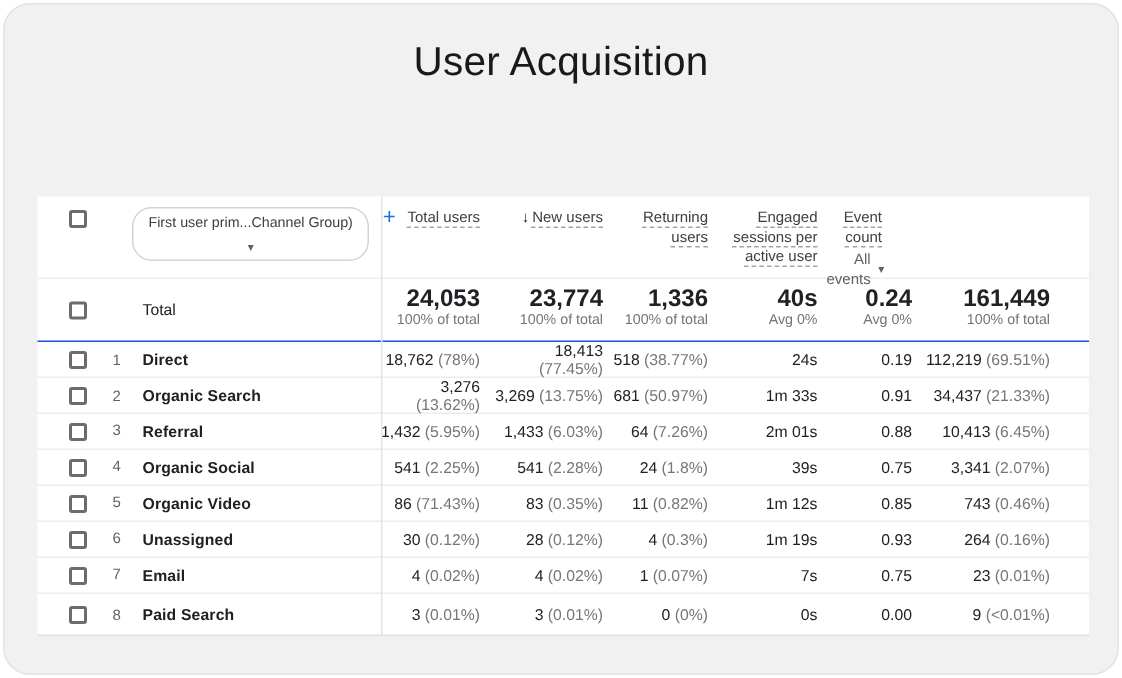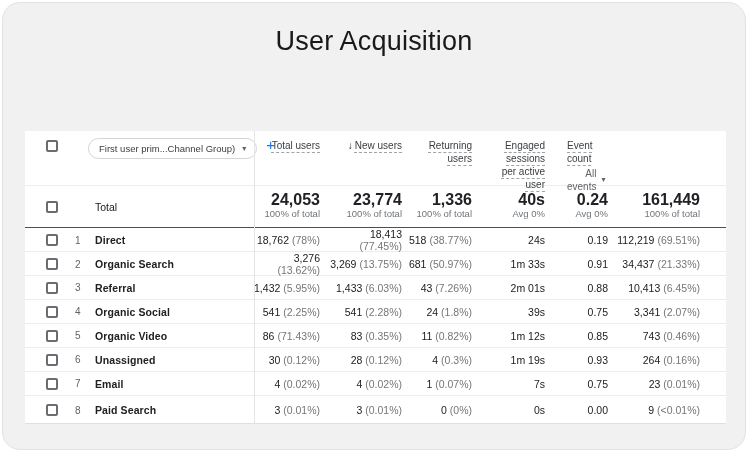--- a/index.html
+++ b/index.html
@@ -21,26 +21,26 @@
 
   .cell { overflow:visible; }
   .check-cell { display:flex; align-items:center; }
   .checkbox { width:12px; height:12px; border:2px solid #6b6b70; border-radius:2px;
     background:#fff; margin-left:21px; flex:0 0 auto; cursor:pointer; }
   .header-row .check-cell { align-items:flex-start; padding-top:9px; }
 
   .picker-cell { grid-column:3 / span 1; display:flex; align-items:flex-start; padding-top:7px; margin-left:-7px; }
   .pill { display:inline-flex; align-items:center; gap:7px; border:1px solid #d4d4d6;
     border-radius:13px; padding:4px 10px; font-size:9.5px; color:#3c4043;
-    white-space:nowrap; background:#fff; cursor:pointer; }
+    white-space:nowrap; background:#fff; cursor:pointer;flex-direction:column; }
   .caret { font-size:8px; color:#5f6368; line-height:1; }
   .plus { color:var(--accent, #1a73e8); font-size:15px; font-weight:400; margin-left:9px;
     line-height:14px; cursor:pointer; }
 
-  .h { text-align:right; padding:8px 6px 0 16px; font-size:10px; line-height:13px;
+  .h { text-align:right; padding:8px 6px 0 0; font-size:10px; line-height:13px;
     color:#3c4043; cursor:pointer; }
   .h.last { padding-right:26px; }
   .dashed { text-decoration:underline; text-decoration-style:dashed;
     text-decoration-color:#a3a3a3; text-decoration-thickness:1px; text-underline-offset:3px; }
   .sort-arrow { color:#202124; font-size:10px; text-decoration:none; margin-right:2px; }
   .sub-select { display:inline-flex; align-items:center; gap:5px; color:#5f6368;
     font-size:10px; margin-top:2px; cursor:pointer; }
 
   .num { color:#5f6368; font-size:10px; padding-left:6px; }
   .name { color:#202124; font-size:10.5px; font-weight:700; letter-spacing:0.1px; }
@@ -158,21 +158,21 @@
   </div>
 
   <div class="grid data-row">
     <div class="cell check-cell">
       <div class="checkbox"></div>
     </div>
     <div class="cell num">3</div>
     <div class="cell name">Referral</div>
     <div class="cell m d"><span>1,432</span> <span class="pct">(5.95%)</span></div>
     <div class="cell m d"><span>1,433</span> <span class="pct">(6.03%)</span></div>
-    <div class="cell m d"><span>43</span> <span class="pct">(7.26%)</span></div>
+    <div class="cell m d"><span>64</span> <span class="pct">(7.26%)</span></div>
     <div class="cell m d"><span>2m 01s</span></div>
     <div class="cell m d"><span>0.88</span></div>
     <div class="cell m d last"><span>10,413</span> <span class="pct">(6.45%)</span></div>
   </div>
 
   <div class="grid data-row">
     <div class="cell check-cell">
       <div class="checkbox"></div>
     </div>
     <div class="cell num">4</div>

